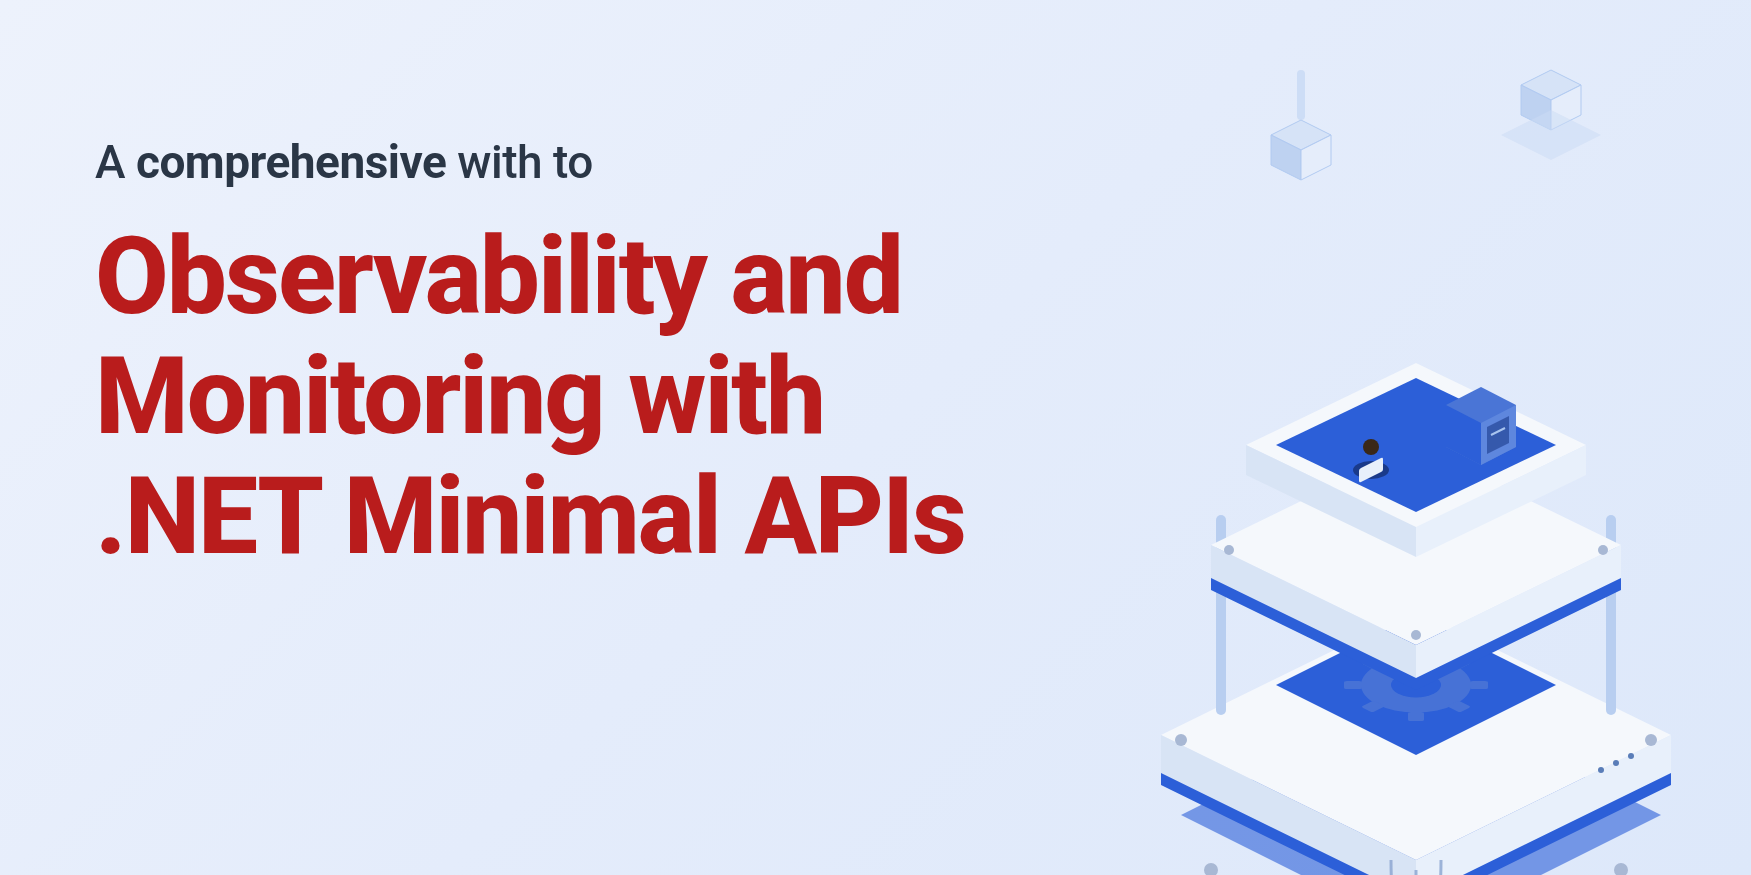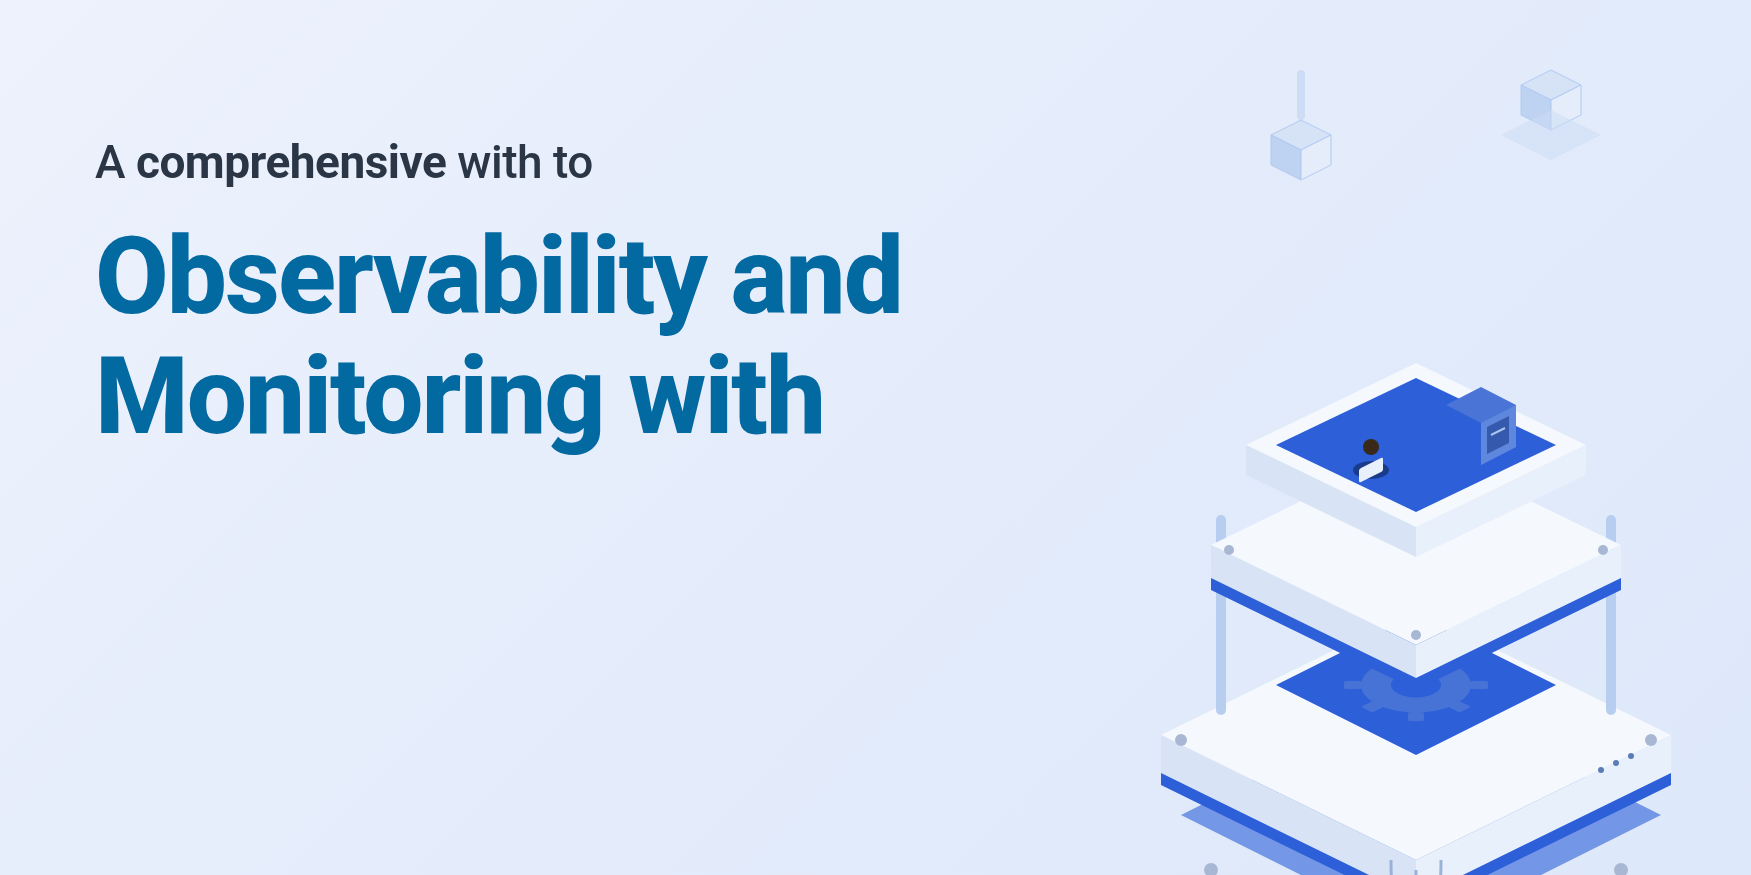--- a/index.html
+++ b/index.html
@@ -23,21 +23,21 @@
       color: #2a3646;
       margin-bottom: 28px;
       letter-spacing: -0.5px;
     }
     .subtitle .bold {
       font-weight: 700;
     }
     .title {
       font-size: 107px;
       font-weight: 800;
-      color: #0369a1;
+      color: #b91c1c;
       line-height: 1.12;
       letter-spacing: -2px;
     }
     .illustration {
       position: absolute;
       right: 20px;
       bottom: -50px;
       width: 650px;
       height: 750px;
     }
@@ -52,20 +52,21 @@
 </head>
 <body>
 
 <div class="content">
   <p class="subtitle">
     <span>A </span><span class="bold">comprehensive</span><span> with to</span>
   </p>
   <h1 class="title">
     <span>Observability and</span><br>
     <span>Monitoring with</span><br>
+    <span>.NET Minimal APIs</span>
   </h1>
 </div>
 
 <svg class="floating-cubes" viewBox="0 0 450 200">
 
   <g transform="translate(70,80)" opacity="0.85">
     <path d="M 0 15 L 30 0 L 60 15 L 30 30 Z" fill="#d4e2f7" stroke="#a8c4ef" stroke-width="1"></path>
     <path d="M 0 15 L 0 45 L 30 60 L 30 30 Z" fill="#b8cef0" stroke="#a8c4ef" stroke-width="1"></path>
     <path d="M 30 30 L 60 15 L 60 45 L 30 60 Z" fill="#e6eefb" stroke="#a8c4ef" stroke-width="1"></path>
     <rect x="26" y="-50" width="8" height="50" fill="#b8cef0" opacity="0.6" rx="4"></rect>

